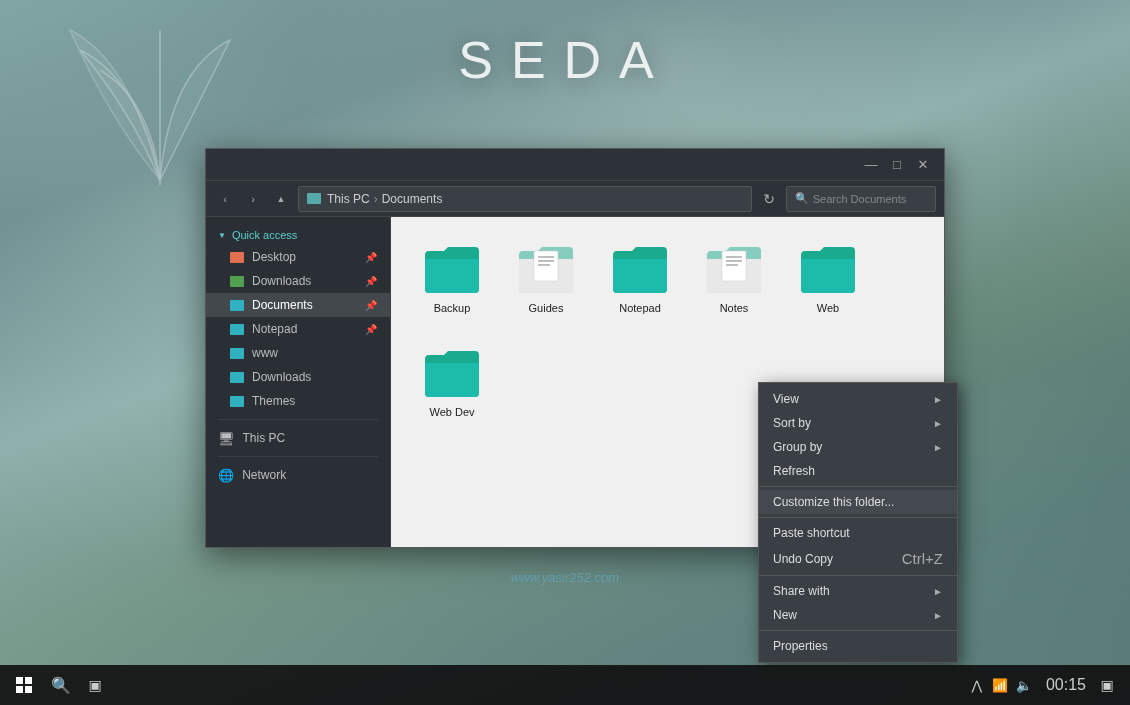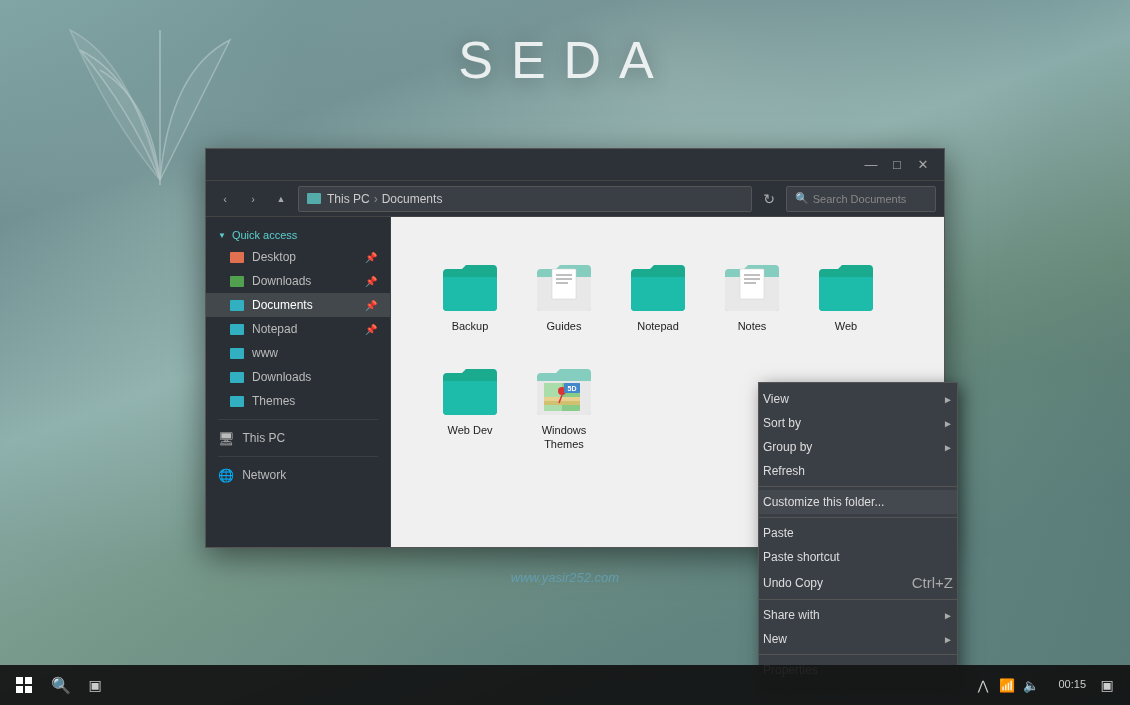--- a/index.html
+++ b/index.html
@@ -229,21 +229,21 @@
       align-items: center;
       gap: 8px;
       height: 24px;
     }
 
     
     .file-area {
       flex: 1;
       background: #f0f0f0;
       overflow-y: auto;
-      padding: 32px;
+      padding: 14px;
       display: flex;
       flex-wrap: wrap;
       align-content: flex-start;
       gap: 0;
     }
 
     
     .folder-item {
       width: 90px;
       height: 100px;
@@ -283,21 +283,21 @@
       top: 382px;
       left: 758px;
       width: 200px;
       background: #3a3f46;
       border: 1px solid #555;
       box-shadow: 4px 4px 16px rgba(0,0,0,0.5);
       z-index: 100;
       padding: 4px 0;
     }
     .ctx-item {
-      padding: 5px 4px;
+      padding: 5px 14px;
       font-size: 12px;
       color: #ddd;
       cursor: pointer;
       display: flex;
       align-items: center;
       justify-content: space-between;
     }
     .ctx-item .ctx-arrow { color: #aaa; font-size: 10px; }
     .ctx-item .ctx-shortcut { color: #aaa; font-size: 15px; }
     .ctx-divider {
@@ -363,21 +363,21 @@
       width: 22px; height: 40px;
       display: flex; align-items: center; justify-content: center;
       color: #ccc; font-size: 13px; cursor: pointer;
     }
     .taskbar-time {
       display: flex;
       flex-direction: column;
       align-items: flex-end;
       justify-content: center;
       color: #ccc;
-      font-size: 11px;
+      font-size: 16px;
       line-height: 1.4;
       padding: 0 8px;
       min-width: 50px;
     }
     .taskbar-notif {
       width: 22px; height: 40px;
       display: flex; align-items: center; justify-content: center;
       color: #ccc; font-size: 14px;
     }
 
@@ -561,41 +561,20 @@
       <div class="folder-item">
         <div class="folder-icon-wrap">
           <svg viewBox="0 0 60 56" class="folder-svg">
             <path d="M3,14 Q3,10 7,10 L22,10 L26,6 L53,6 Q57,6 57,10 L57,48 Q57,52 53,52 L7,52 Q3,52 3,48 Z" fill="#1aaa8e"></path>
             <path d="M3,18 L57,18 L57,48 Q57,52 53,52 L7,52 Q3,52 3,48 Z" fill="#1dbbaa"></path>
           </svg>
         </div>
         <span class="folder-label">Web Dev</span>
       </div>
 
-      <div class="folder-item">
-        <div class="folder-icon-wrap">
-          <svg viewBox="0 0 60 56" class="folder-svg">
-            <path d="M3,14 Q3,10 7,10 L22,10 L26,6 L53,6 Q57,6 57,10 L57,48 Q57,52 53,52 L7,52 Q3,52 3,48 Z" fill="#1aaa8e" opacity="0.5"></path>
-            <path d="M3,18 L57,18 L57,48 Q57,52 53,52 L7,52 Q3,52 3,48 Z" fill="#e8e8e8"></path>
-
-            <rect x="10" y="20" width="36" height="28" rx="1" fill="#88cc88"></rect>
-            <rect x="10" y="20" width="18" height="28" fill="#aaddaa"></rect>
-            <rect x="10" y="34" width="36" height="8" fill="#e8d090"></rect>
-            <rect x="10" y="38" width="36" height="4" fill="#d0c070"></rect>
-
-            <circle cx="28" cy="28" r="4" fill="#dd3333"></circle>
-            <path d="M28,32 L25,40" stroke="#dd3333" stroke-width="1.5"></path>
-
-            <rect x="30" y="20" width="16" height="10" rx="1" fill="#4488cc"></rect>
-            <text x="38" y="28" font-size="7" fill="white" text-anchor="middle" font-weight="bold">5D</text>
-          </svg>
-        </div>
-        <span class="folder-label">Windows
-Themes</span>
-      </div>
 
     </div>
   </div>
 </div>
 
 <div class="context-menu">
   <div class="ctx-item">
     <span>View</span>
     <span class="ctx-arrow">►</span>
   </div>
@@ -608,23 +587,20 @@
     <span class="ctx-arrow">►</span>
   </div>
   <div class="ctx-item">
     <span>Refresh</span>
   </div>
   <div class="ctx-divider"></div>
   <div class="ctx-item ctx-item-highlighted">
     <span>Customize this folder...</span>
   </div>
   <div class="ctx-divider"></div>
-  <div class="ctx-item">
-    <span>Paste</span>
-  </div>
   <div class="ctx-item">
     <span>Paste shortcut</span>
   </div>
   <div class="ctx-item">
     <span>Undo Copy</span>
     <span class="ctx-shortcut">Ctrl+Z</span>
   </div>
   <div class="ctx-divider"></div>
   <div class="ctx-item">
     <span>Share with</span>

